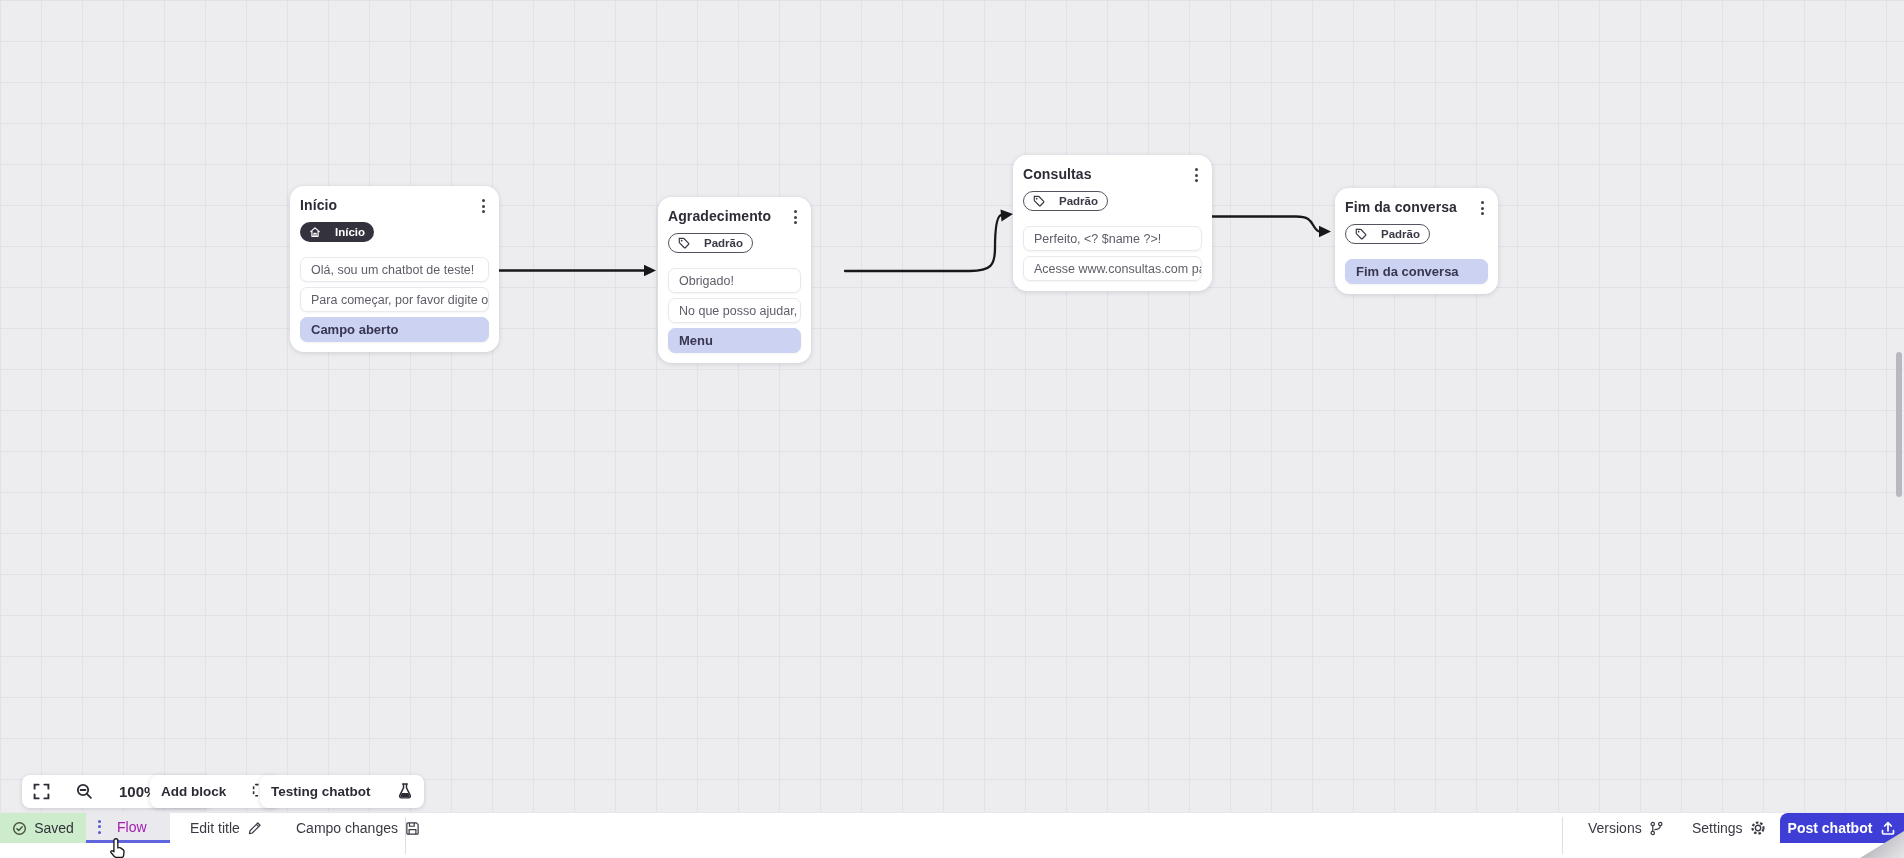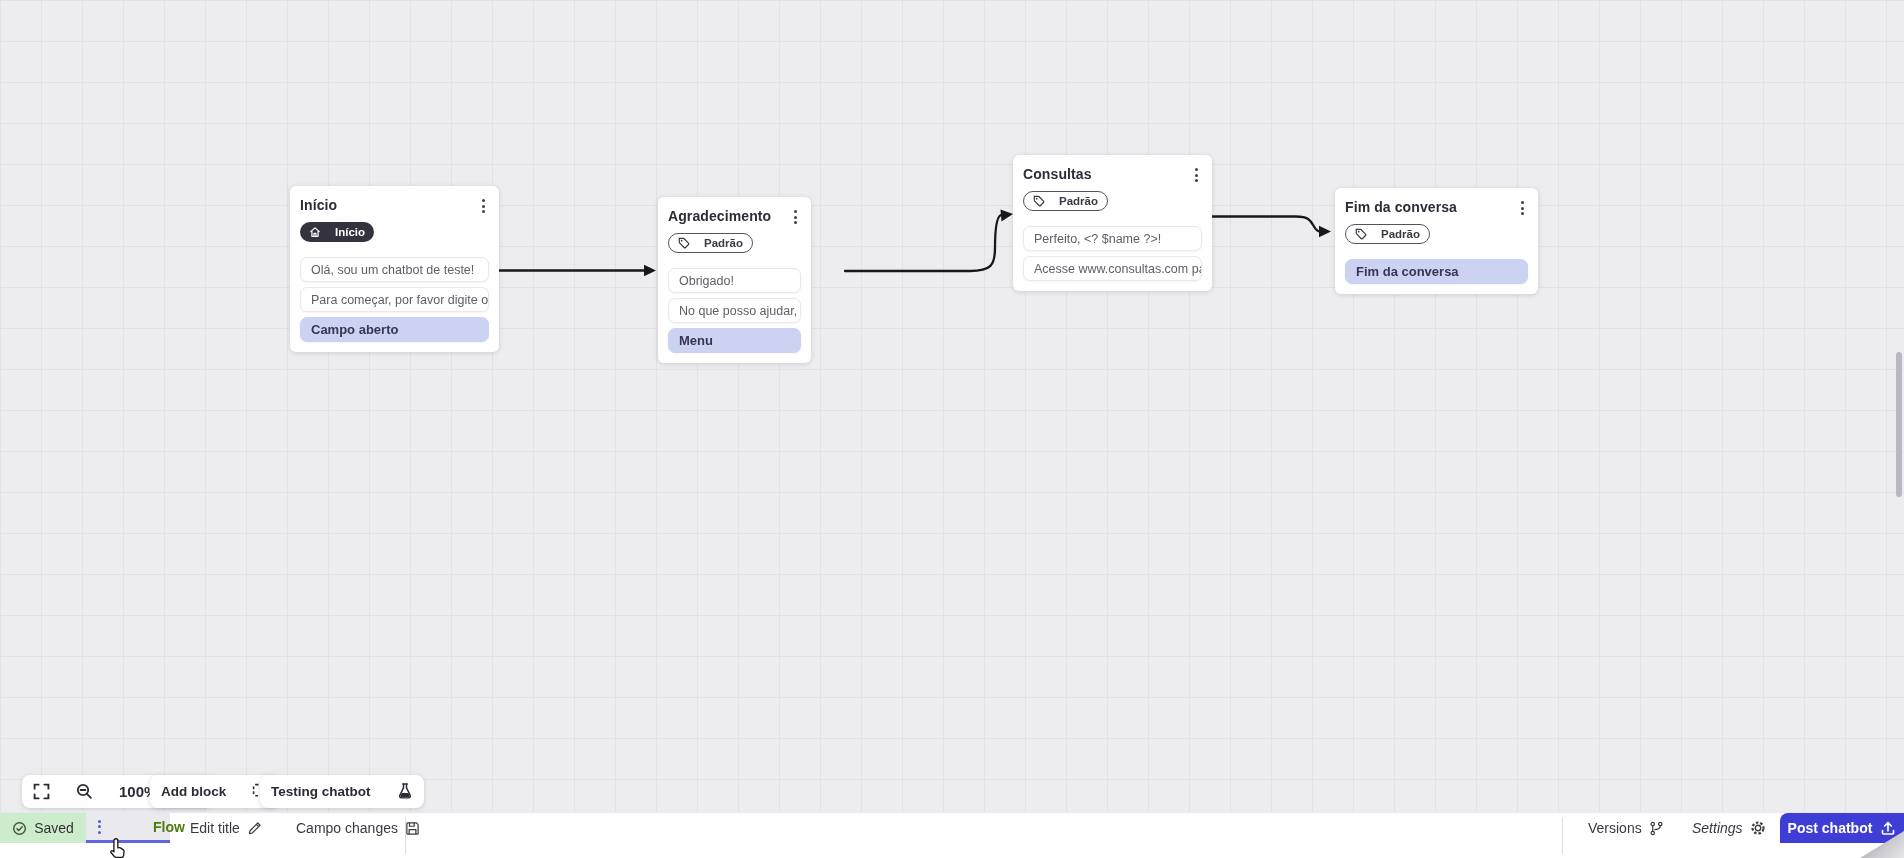--- a/index.html
+++ b/index.html
@@ -13,21 +13,21 @@
     background-color:#edecef;
     background-image:
       linear-gradient(#e3e1e6 1px, transparent 1px),
       linear-gradient(90deg,#e3e1e6 1px, transparent 1px);
     background-size:41px 41px;
   }
   svg.edges { position:absolute; left:0; top:0; }
 
   
   .node {
-    position:absolute; background:#fff; border-radius:6px;
+    position:absolute; background:#fff; border-radius:14px;
     box-shadow:0 1px 5px rgba(45,42,70,.16);
     padding:11px 10px 10px 10px;
   }
   .node-head { display:flex; justify-content:space-between; align-items:flex-start; }
   .node-title { font-size:14px; font-weight:700; color:#2d2c37; letter-spacing:.1px; }
   .dots { display:flex; flex-direction:column; gap:2.5px; padding:2px 4px; cursor:pointer; }
   .dots i { width:3px; height:3px; border-radius:50%; background:#3f3e48; display:block; }
   .badge { display:inline-flex; align-items:center; gap:14px; height:20px;
     padding:0 9px; border-radius:11px; font-size:11.5px; font-weight:700; margin-top:7px; }
   .badge.dark { background:#34323d; color:#fff; }
@@ -58,28 +58,28 @@
   .h-thumb { position:absolute; left:553px; top:820px; width:715px; height:7px; border-radius:4px; background:#d7d5df; }
   .v-thumb { position:absolute; right:2px; top:352px; width:6px; height:145px; border-radius:3px; background:#b9b7c1; }
 
   
   .statusbar { position:absolute; left:0; right:0; bottom:0; height:46px; background:#fff;
     border-top:1px solid #e8e7ec; }
   .sb-item { position:absolute; top:0; height:30px; display:flex; align-items:center;
     font-size:14px; color:#3a3944; font-weight:400; gap:7px; cursor:pointer; }
   .saved-chip { left:0; width:86px; background:#cdeccb; justify-content:center; color:#33323c; cursor:default; }
   .flow-tab { left:86px; width:84px; background:#eae9ed; border-bottom:3px solid #6064dd; padding:0 9px; gap:13px; }
-  .flow-label { color:#4d7c0f; font-weight:700;margin-left:36px; }
+  .flow-label { color:#a21caf; font-weight:400; }
   .flow-dots { display:flex; flex-direction:column; gap:2.5px; padding:2px 3px; }
   .flow-dots i { width:3px; height:3px; border-radius:50%; background:#5558ce; display:block; }
   .edit-title-btn { left:190px; }
   .save-changes-btn { left:296px; }
   .sb-div { position:absolute; top:4px; bottom:4px; width:1px; background:#dedde3; }
   .versions-btn { left:1588px;text-align:right; }
-  .settings-btn { left:1692px;font-style:italic; }
+  .settings-btn { left:1692px; }
   .post-btn { left:1780px; right:0; background:#3e3ed6; color:#fff; font-weight:700;
     justify-content:center; border-top-left-radius:8px; gap:8px; }
   .corner-wedge { position:absolute; right:0; bottom:0; width:44px; height:27px;
     clip-path:polygon(100% 0, 0 100%, 100% 100%);
     background:linear-gradient(135deg,#97969c 0%,#c9c9cd 55%,#e6e6e9 100%); z-index:6; }
 
   .cursor { position:absolute; left:105px; top:838px; z-index:9; pointer-events:none; }
 </style>
 </head>
 <body>
@@ -159,21 +159,21 @@
         <circle cx="4.3" cy="4.3" r="1" fill="#3b3945"></circle>
       </svg>
       <span>Padrão</span>
     </span>
     <div class="blocks">
       <div class="blk">Perfeito, &lt;? $name ?&gt;!</div>
       <div class="blk">Acesse www.consultas.com par...</div>
     </div>
   </div>
 
-  <div class="node" style="left:1335px;top:188px;width:203px;">
+  <div class="node" style="left:1335px;top:188px;width:163px;">
     <div class="node-head">
       <span class="node-title">Fim da conversa</span>
       <span class="dots">
           <i></i>
           <i></i>
           <i></i>
         </span>
     </div>
     <span class="badge outline">
       <svg width="12" height="12" viewBox="0 0 14 14">

